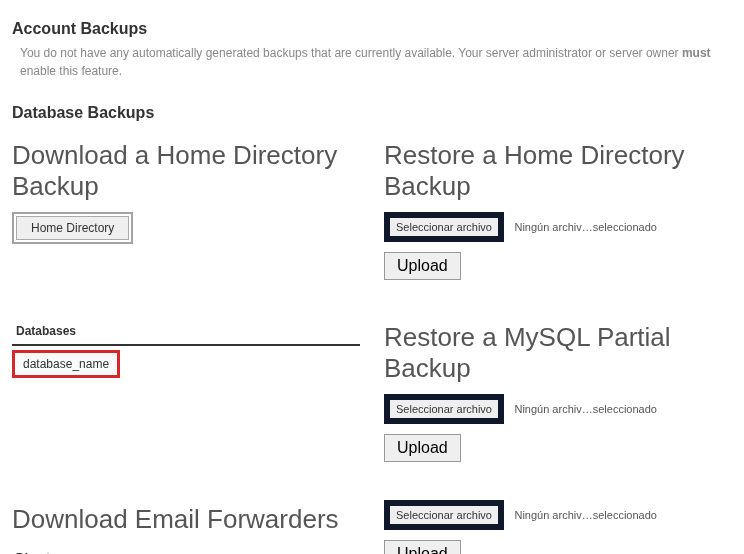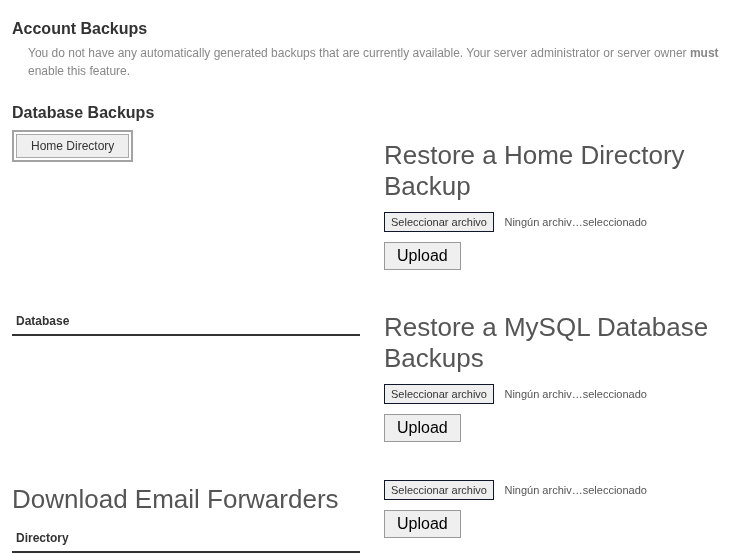--- a/index.html
+++ b/index.html
@@ -1,23 +1,23 @@
 <!DOCTYPE html>
 <html><head>
 <meta charset="utf-8">
 <style>
 body{margin:0;padding:12px;font-family:Verdana,Geneva,sans-serif;color:#333;width:744px;box-sizing:border-box;background:#fff}
 h2{font-size:16px;font-weight:bold;margin:8px 0 6px 0;color:#333}
 h3{font-size:26px;font-weight:normal;margin:10px 0 10px 0;color:#555;font-family:"Segoe UI",Verdana,sans-serif}
-.desc{font-size:12px;color:#888;margin:0 0 24px 16px;line-height:1.5}
+.desc{font-size:12px;color:#888;margin:0 0 24px 8px;line-height:1.5}
 .desc .must{font-weight:bold}
 .subtitle{font-size:16px;font-weight:bold;margin:0 0 8px 0;color:#333}
 .grid{display:grid;grid-template-columns:1fr 1fr;column-gap:24px;row-gap:24px}
 .btn{display:inline-block;border:1px solid #999;background:#efefef;padding:4px 14px;font-size:12px;color:#333;font-family:inherit;cursor:pointer}
-.filebtn{display:inline-block;border:1px solid #0f172a;background:#efefef;padding:3px 6px;font-size:11px;color:#333;cursor:pointer}
+.filebtn{display:inline-block;border:6px solid #0f172a;background:#efefef;padding:3px 6px;font-size:11px;color:#333;cursor:pointer}
 .filestatus{font-size:11px;color:#555;margin-left:6px}
 .box-red{border:2px solid #a3a3a3;display:inline-block;padding:2px}
 .box-red .btn{border:1px solid #aaa}
 .table-label{font-size:12px;font-weight:bold;padding:6px 4px;border-bottom:2px solid #333;margin-top:6px}
 .table-row{padding:8px 6px;font-size:12px;border-bottom:1px solid #ddd;background:#fafafa}
 .dbrow-wrap{position:relative}
 .dbrow{border:3px solid #d62828;display:inline-block;padding:4px 8px;font-size:12px;background:#fafafa;margin-top:4px}
 .row-btns{margin-top:6px}
 .upload-btn{display:inline-block;border:1px solid #999;background:#efefef;padding:4px 12px;font-size:16px;cursor:pointer;margin-top:10px}
 .section{margin-bottom:8px}
@@ -28,40 +28,44 @@
 <h2>Account Backups</h2>
 <p class="desc">
   <span>You do not have any automatically generated backups that are currently available. Your server administrator or server owner </span><span class="must">must</span><span> enable this feature.</span>
 </p>
 
 <div class="subtitle">Database Backups</div>
 
 <div class="grid">
 
   <div class="section">
+    <h3>Download a Home Directory Backup</h3>
     <span class="box-red">
       <button class="btn">Home Directory</button>
     </span>
   </div>
 
   <div class="section">
     <h3>Restore a Home Directory Backup</h3>
     <div class="row-btns">
       <span class="filebtn">Seleccionar archivo</span>
       <span class="filestatus">Ningún archiv…seleccionado</span>
     </div>
     <button class="upload-btn">Upload</button>
   </div>
 
   <div class="section">
-    <div class="table-label">Database</div>
+    <div class="table-label">Databases</div>
+    <div class="dbrow-wrap">
+      <span class="dbrow">database_name</span>
+    </div>
   </div>
 
   <div class="section">
-    <h3>Restore a MySQL Database Backups</h3>
+    <h3>Restore a MySQL Partial Backup</h3>
     <div class="row-btns">
       <span class="filebtn">Seleccionar archivo</span>
       <span class="filestatus">Ningún archiv…seleccionado</span>
     </div>
     <button class="upload-btn">Upload</button>
   </div>
 
   <div class="section">
     <h3>Download Email Forwarders</h3>
     <div class="table-label">Directory</div>

